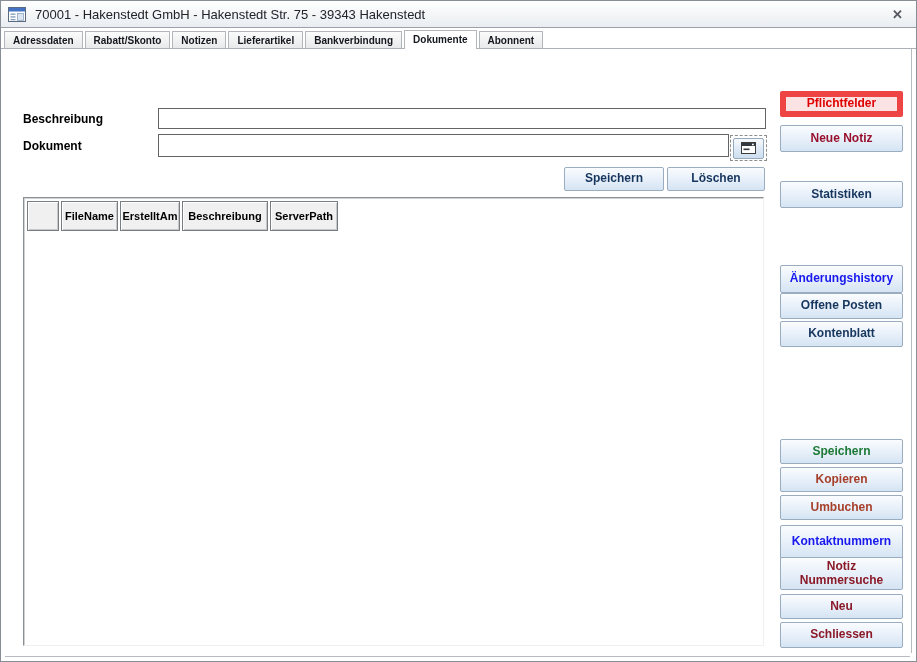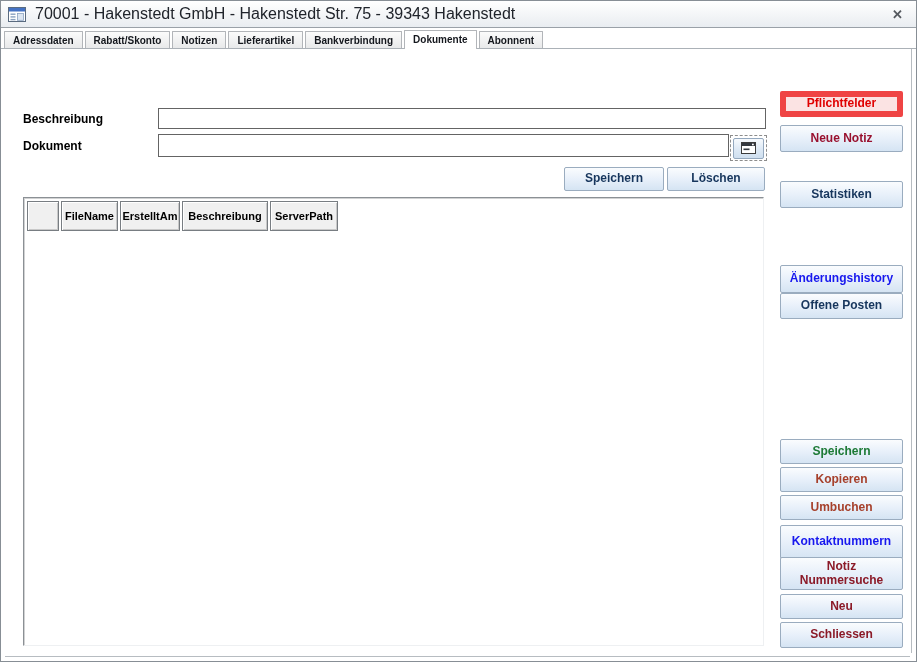--- a/index.html
+++ b/index.html
@@ -7,21 +7,21 @@
           box-sizing:border-box;overflow:hidden;}
   .frame-line{position:absolute;background:#b7bcc1;z-index:1;}
   .frame-right{top:28px;right:4px;width:1px;height:624px;}
   .frame-bottom{left:4px;bottom:4px;height:1px;width:905px;}
 
   
   .titlebar{position:absolute;left:0;top:0;right:0;height:27px;
             background:linear-gradient(180deg,#ffffff 0%,#f2f4f6 60%,#e9edf1 100%);
             border-bottom:1px solid #9aa1a8;display:flex;align-items:center;
             padding:0 10px 0 7px;box-sizing:border-box;gap:9px;z-index:3;}
-  .title-text{font-size:16px;color:#20242b;white-space:nowrap;}
+  .title-text{font-size:13px;color:#20242b;white-space:nowrap;}
   .close-btn{margin-left:auto;color:#55595f;font-size:13px;font-weight:bold;line-height:1;
              padding:1px 3px;cursor:default;}
 
   
   .tabbar{position:absolute;left:0;top:27px;right:0;height:20px;background:#ffffff;
           border-bottom:1px solid #abb1b7;display:flex;align-items:flex-end;gap:2px;
           padding-left:3px;box-sizing:content-box;z-index:2;}
   .tab{font-size:10px;font-weight:bold;color:#14171d;padding:3px 8px 2px;
        background:linear-gradient(180deg,#fbfbfb,#e8e9ea);
        border:1px solid #b2b5b9;border-bottom:none;border-radius:1px 1px 0 0;
@@ -142,20 +142,21 @@
       <div class="th th-3">Beschreibung</div>
       <div class="th th-4">ServerPath</div>
     </div>
   </div>
 
   <div class="blue-btn sb-btn sb-pflichtfelder" style="color: rgb(224, 0, 0); background: rgb(251, 227, 227);">Pflichtfelder</div>
   <div class="blue-btn sb-btn sb-neue-notiz" style="color: rgb(153, 17, 47);">Neue Notiz</div>
   <div class="blue-btn sb-btn sb-statistiken" style="color: rgb(23, 54, 93);">Statistiken</div>
   <div class="blue-btn sb-btn sb-aenderungshistory" style="color: rgb(23, 23, 238);">Änderungshistory</div>
   <div class="blue-btn sb-btn sb-offene-posten" style="color: rgb(23, 54, 93);">Offene Posten</div>
+  <div class="blue-btn sb-btn sb-kontenblatt" style="color: rgb(23, 54, 93);">Kontenblatt</div>
   <div class="blue-btn sb-btn sb-speichern" style="color: rgb(29, 122, 54);">Speichern</div>
   <div class="blue-btn sb-btn sb-kopieren" style="color: rgb(166, 64, 43);">Kopieren</div>
   <div class="blue-btn sb-btn sb-umbuchen" style="color: rgb(166, 64, 43);">Umbuchen</div>
   <div class="blue-btn sb-btn sb-kontaktnummern" style="color: rgb(23, 23, 238);">Kontaktnummern</div>
   <div class="blue-btn sb-btn sb-leere-nummersuche" style="color: rgb(139, 26, 40);">Notiz Nummersuche</div>
   <div class="blue-btn sb-btn sb-neu" style="color: rgb(139, 26, 40);">Neu</div>
   <div class="blue-btn sb-btn sb-schliessen" style="color: rgb(139, 26, 40);">Schliessen</div>
 
 </div>
 

